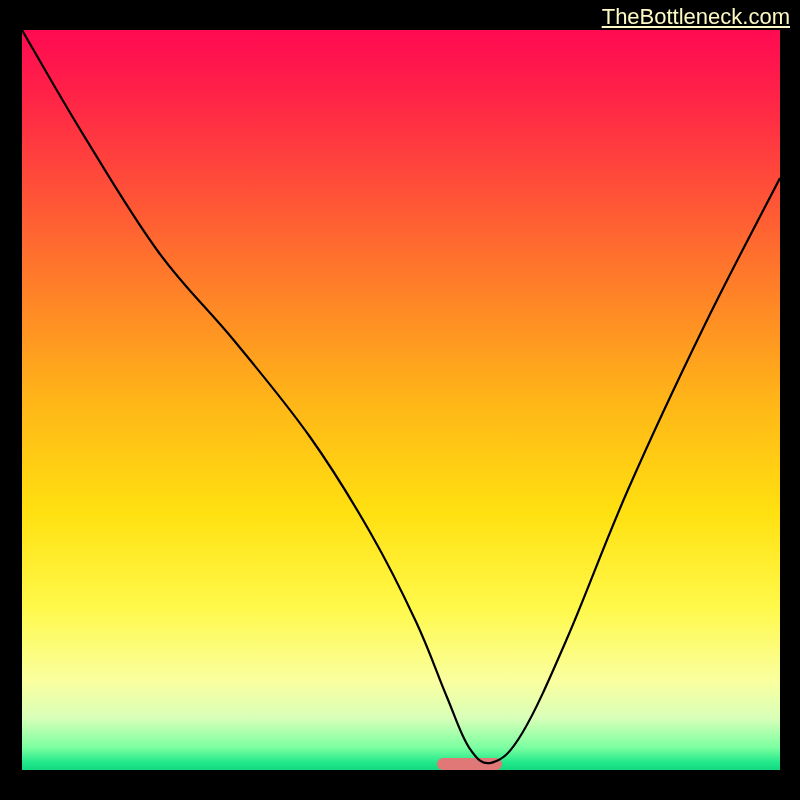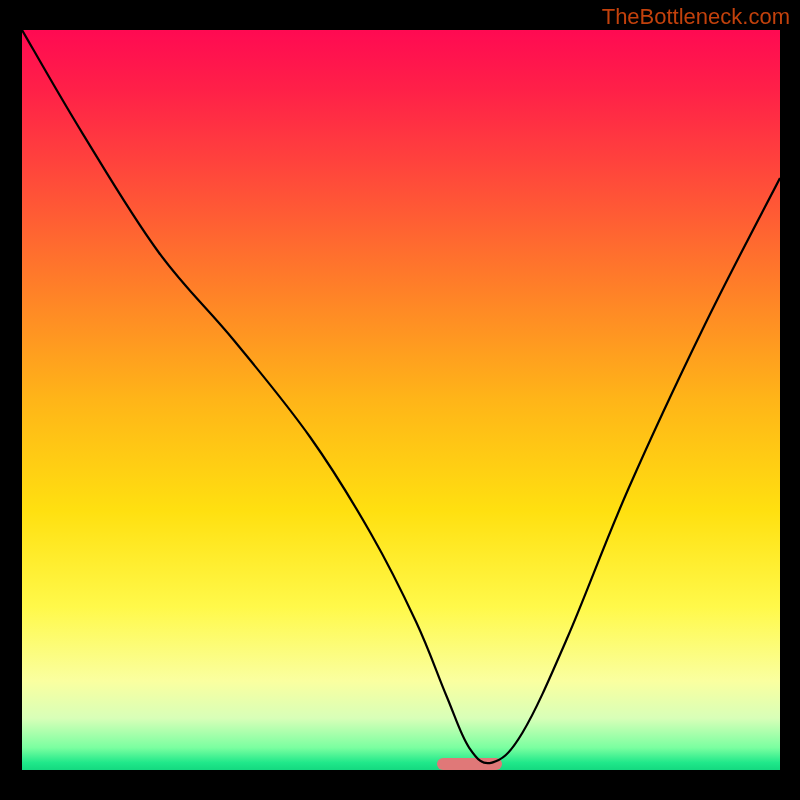--- a/index.html
+++ b/index.html
@@ -8,24 +8,25 @@
     width: 800px;
     height: 800px;
     background: #000;
     position: relative;
     overflow: hidden;
   }
   .attribution {
     position: absolute;
     top: 4px;
     right: 10px;
-    color: #c2410c;
+    color: #fef9c3;
     font-family: Arial, Helvetica, sans-serif;
     font-size: 22px;
     z-index: 10;
+    text-decoration: underline;
   }
   .frame {
     position: absolute;
     left: 22px;
     top: 30px;
     width: 758px;
     height: 740px;
     overflow: hidden;
   }
   .gradient {

